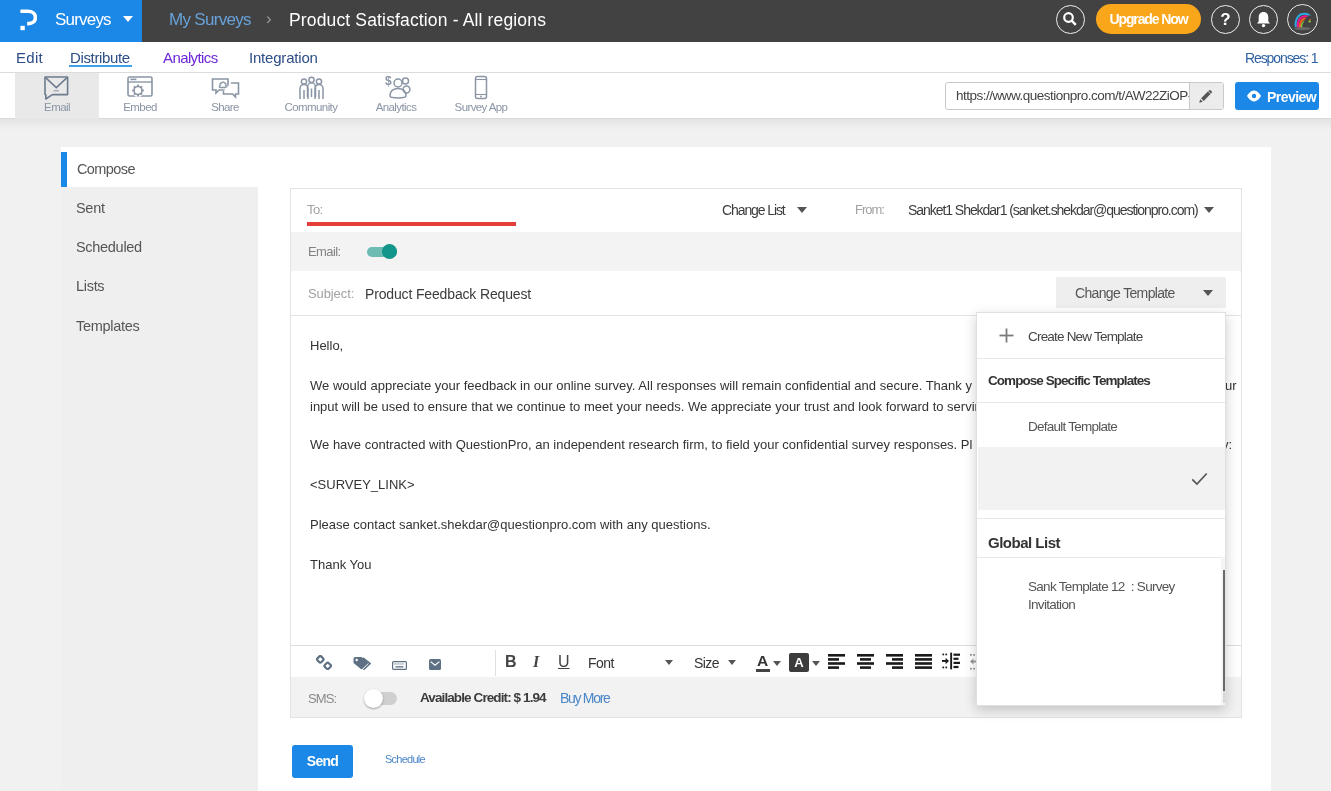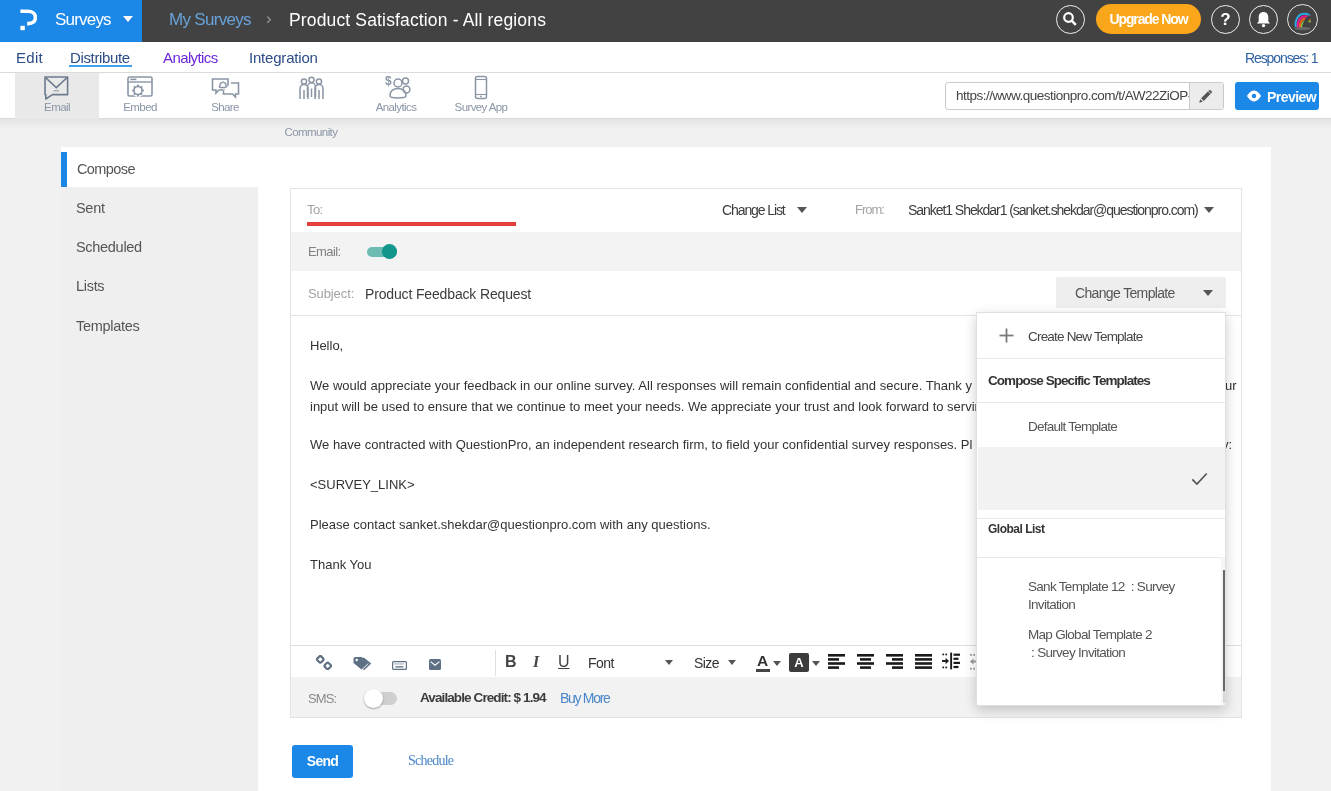--- a/index.html
+++ b/index.html
@@ -102,21 +102,21 @@
     <circle cx="13.5" cy="4.8" r="2.6"></circle>
     <circle cx="21" cy="6.5" r="2.6"></circle>
     <path d="M2 24 V13.5 C2 11 4 9.5 6 9.5 C8 9.5 10 11 10 13.5 V24"></path>
     <path d="M9.5 22 V12 C9.5 9.4 11.5 7.8 13.5 7.8 C15.5 7.8 17.5 9.4 17.5 12 V22"></path>
     <path d="M17 24 V13.5 C17 11 19 9.5 21 9.5 C23 9.5 25 11 25 13.5 V24"></path>
     <line x1="6" y1="15" x2="6" y2="24"></line>
     <line x1="13.5" y1="13.5" x2="13.5" y2="22"></line>
     <line x1="21" y1="15" x2="21" y2="24"></line>
   </g>
 </svg>
-<div class="abs" style="left:269px;top:101px;width:84px;text-align:center;color:#8a95a5;font-size:11.5px;letter-spacing:-0.6px;margin-top:25px;">Community</div>
+<div class="abs" style="left:269px;top:101px;width:84px;text-align:center;color:#8a95a5;font-size:11.5px;letter-spacing:-0.6px;">Community</div>
 
 <svg class="abs" style="left:382px;top:75px;" width="29" height="25" viewBox="0 0 29 25">
   <g fill="none" stroke="#8a95a5" stroke-width="1.5">
     <text x="3" y="10" font-size="12" font-weight="bold" fill="#8a95a5" stroke="none" font-family="Liberation Sans">$</text>
     <circle cx="16" cy="8" r="4"></circle>
     <circle cx="23.5" cy="6" r="3"></circle>
     <circle cx="24.5" cy="14.5" r="3.4"></circle>
     <path d="M8 21 C8 15.5 12 13.5 16 13.5 C20 13.5 24 15.5 24 21 C24 23.5 8 23.5 8 21 Z"></path>
   </g>
 </svg>
@@ -291,40 +291,39 @@
 </svg>
 
 <div class="abs" style="left:291px;top:677px;width:950px;height:40px;background:#f2f2f2;"></div>
 <div class="abs" style="left:308px;top:691px;color:#8a8a8a;font-size:13px;letter-spacing:-0.9px;">SMS:</div>
 <div class="abs" style="left:365px;top:692px;width:32px;height:13px;border-radius:7px;background:#cfcfcf;"></div>
 <div class="abs" style="left:364px;top:689px;width:19px;height:19px;border-radius:50%;background:#fff;box-shadow:0 1px 2px rgba(0,0,0,0.35);"></div>
 <div class="abs" style="left:420px;top:690px;color:#3c3c3c;font-size:13.5px;font-weight:bold;letter-spacing:-0.9px;">Available Credit: $ 1.94</div>
 <div class="abs" style="left:560px;top:690px;color:#4a86c8;font-size:14px;letter-spacing:-1.3px;">Buy More</div>
 
 <div class="abs" style="left:292px;top:745px;width:61px;height:33px;background:#1b87e6;border-radius:3px;color:#fff;font-size:14px;font-weight:bold;letter-spacing:-0.7px;text-align:center;line-height:33px;">Send</div>
-<div class="abs" style="left:408px;top:753px;color:#4a86c8;font-size:14px;letter-spacing:-0.75px;font-family:Liberation Serif, serif;">Schedule</div>
+<div class="abs" style="left:385px;top:753px;color:#4a86c8;font-size:11px;letter-spacing:-0.75px;">Schedule</div>
 
 <div class="abs" style="left:976px;top:312px;width:250px;height:394px;background:#fff;border:1px solid #e0e0e0;box-shadow:0 4px 12px rgba(0,0,0,0.2);overflow:hidden;">
   <div class="abs" style="left:0;top:45px;width:250px;height:1px;background:#e8e8e8;"></div>
   <div class="abs" style="left:0;top:89px;width:250px;height:1px;background:#e8e8e8;"></div>
 
   <div class="abs" style="left:1px;top:134px;width:248px;height:63px;background:#f2f2f2;"></div>
   <div class="abs" style="left:0;top:205px;width:250px;height:1px;background:#e8e8e8;"></div>
   <div class="abs" style="left:0;top:244px;width:250px;height:1px;background:#e8e8e8;"></div>
   <svg class="abs" style="left:22px;top:15px;" width="15" height="15" viewBox="0 0 15 15">
     <g stroke="#7a7a7a" stroke-width="1.8">
         <line x1="7.5" y1="0.5" x2="7.5" y2="14.5"></line>
         <line x1="0.5" y1="7.5" x2="14.5" y2="7.5"></line>
       </g>
   </svg>
   <div class="abs" style="left:51px;top:15.5px;color:#444;font-size:13.5px;letter-spacing:-0.8px;">Create New Template</div>
   <div class="abs" style="left:11px;top:60px;color:#333;font-size:13.5px;font-weight:bold;letter-spacing:-0.95px;">Compose Specific Templates</div>
   <div class="abs" style="left:51px;top:106px;color:#555;font-size:13.5px;letter-spacing:-0.75px;">Default Template</div>
   <svg class="abs" style="left:214px;top:159px;" width="17" height="14" viewBox="0 0 20 16">
     <path d="M1.5 8.5 L7 14 L18.5 1.5" fill="none" stroke="#555" stroke-width="2"></path>
   </svg>
-  <div class="abs" style="left:11px;top:209px;color:#333;font-size:12px;font-weight:bold;letter-spacing:-0.5px;">Global List</div>
+  <div class="abs" style="left:11px;top:221px;color:#333;font-size:15px;font-weight:bold;letter-spacing:-0.5px;">Global List</div>
   <div class="abs" style="left:51px;top:265px;color:#555;font-size:13.5px;letter-spacing:-0.7px;line-height:18px;">Sank Template 12&nbsp; : Survey<br>Invitation</div>
-  <div class="abs" style="left:51px;top:313px;color:#555;font-size:13.5px;letter-spacing:-0.7px;line-height:18px;">Map Global Template 2<br>&nbsp;: Survey Invitation</div>
   <div class="abs" style="left:244px;top:244px;width:6px;height:150px;background:#f5f5f5;"></div>
   <div class="abs" style="left:245.5px;top:257px;width:4.8px;height:121px;background:#696969;"></div>
   <div class="abs" style="left:245.5px;top:378px;width:4.8px;height:12px;background:#d6d6d6;"></div>
 </div>
 
 </body></html>

